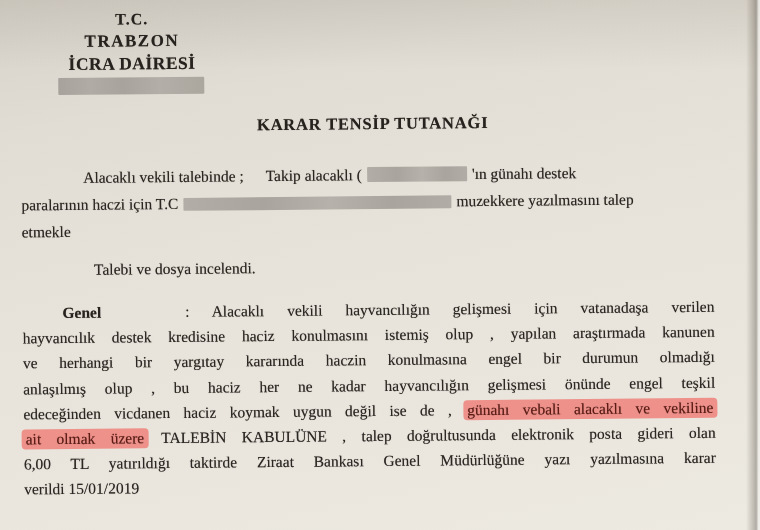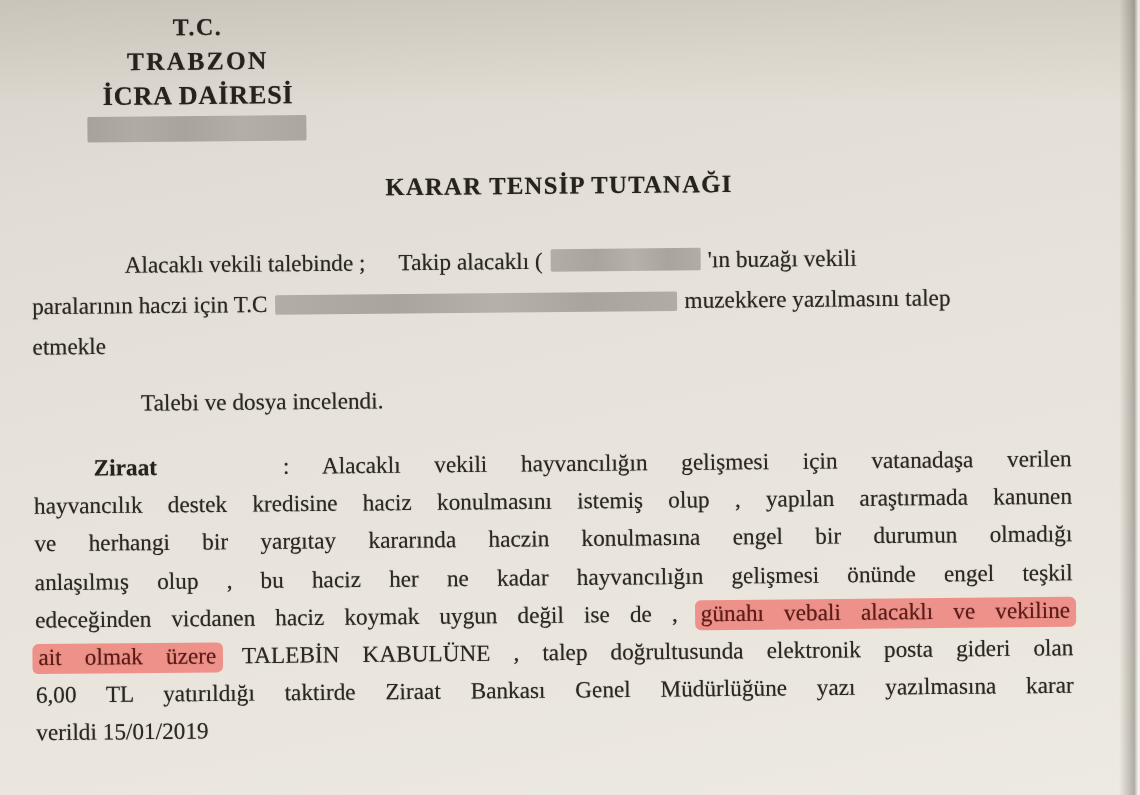--- a/index.html
+++ b/index.html
@@ -84,29 +84,29 @@
       <div class="lh1">T.C.</div>
       <div class="lh2">TRABZON</div>
       <div class="lh3">İCRA DAİRESİ</div>
     </div>
 
     <div class="redact-block"></div>
 
     <div class="doc-title">KARAR TENSİP TUTANAĞI</div>
 
     <div class="para p1">
-      <div class="line indent1"><span>Alacaklı vekili talebinde ;</span><span class="gap"></span><span>Takip alacaklı (</span><span class="redact-inline r1"></span><span>'ın buzağı vekili</span></div>
+      <div class="line indent1"><span>Alacaklı vekili talebinde ;</span><span class="gap"></span><span>Takip alacaklı (</span><span class="redact-inline r1"></span><span>'ın günahı destek</span></div>
       <div class="jline left-last" style="line-height:27px"><span>paralarının haczi için T.C</span><span class="redact-inline r2"></span><span>muzekkere yazılmasını  talep</span></div>
       <div class="line">etmekle</div>
     </div>
 
     <div class="para p2">Talebi ve dosya incelendi.</div>
 
     <div class="para decision">
-      <div class="jline kindent"><span class="b">Ziraat</span><span class="spacer"></span><span>:</span>
+      <div class="jline kindent"><span class="b">Genel</span><span class="spacer"></span><span>:</span>
         <span>Alacaklı vekili hayvancılığın gelişmesi için  vatanadaşa verilen</span></div>
       <div class="jline">hayvancılık destek kredisine haciz konulmasını istemiş olup , yapılan araştırmada kanunen</div>
       <div class="jline">ve herhangi bir yargıtay kararında  haczin konulmasına engel bir durumun olmadığı</div>
       <div class="jline">anlaşılmış olup ,  bu haciz her ne kadar  hayvancılığın  gelişmesi önünde engel teşkil</div>
       <div class="jline"><span>edeceğinden vicdanen  haciz koymak uygun değil ise de ,</span>
         <span class="hl">günahı vebali alacaklı ve vekiline</span></div>
       <div class="jline"><span class="hl">ait olmak üzere</span>
         <span>TALEBİN KABULÜNE , talep doğrultusunda elektronik posta gideri olan</span></div>
       <div class="jline">6,00 TL yatırıldığı taktirde  Ziraat Bankası Genel Müdürlüğüne yazı yazılmasına  karar</div>
       <div class="jline left-last">verildi 15/01/2019</div>

